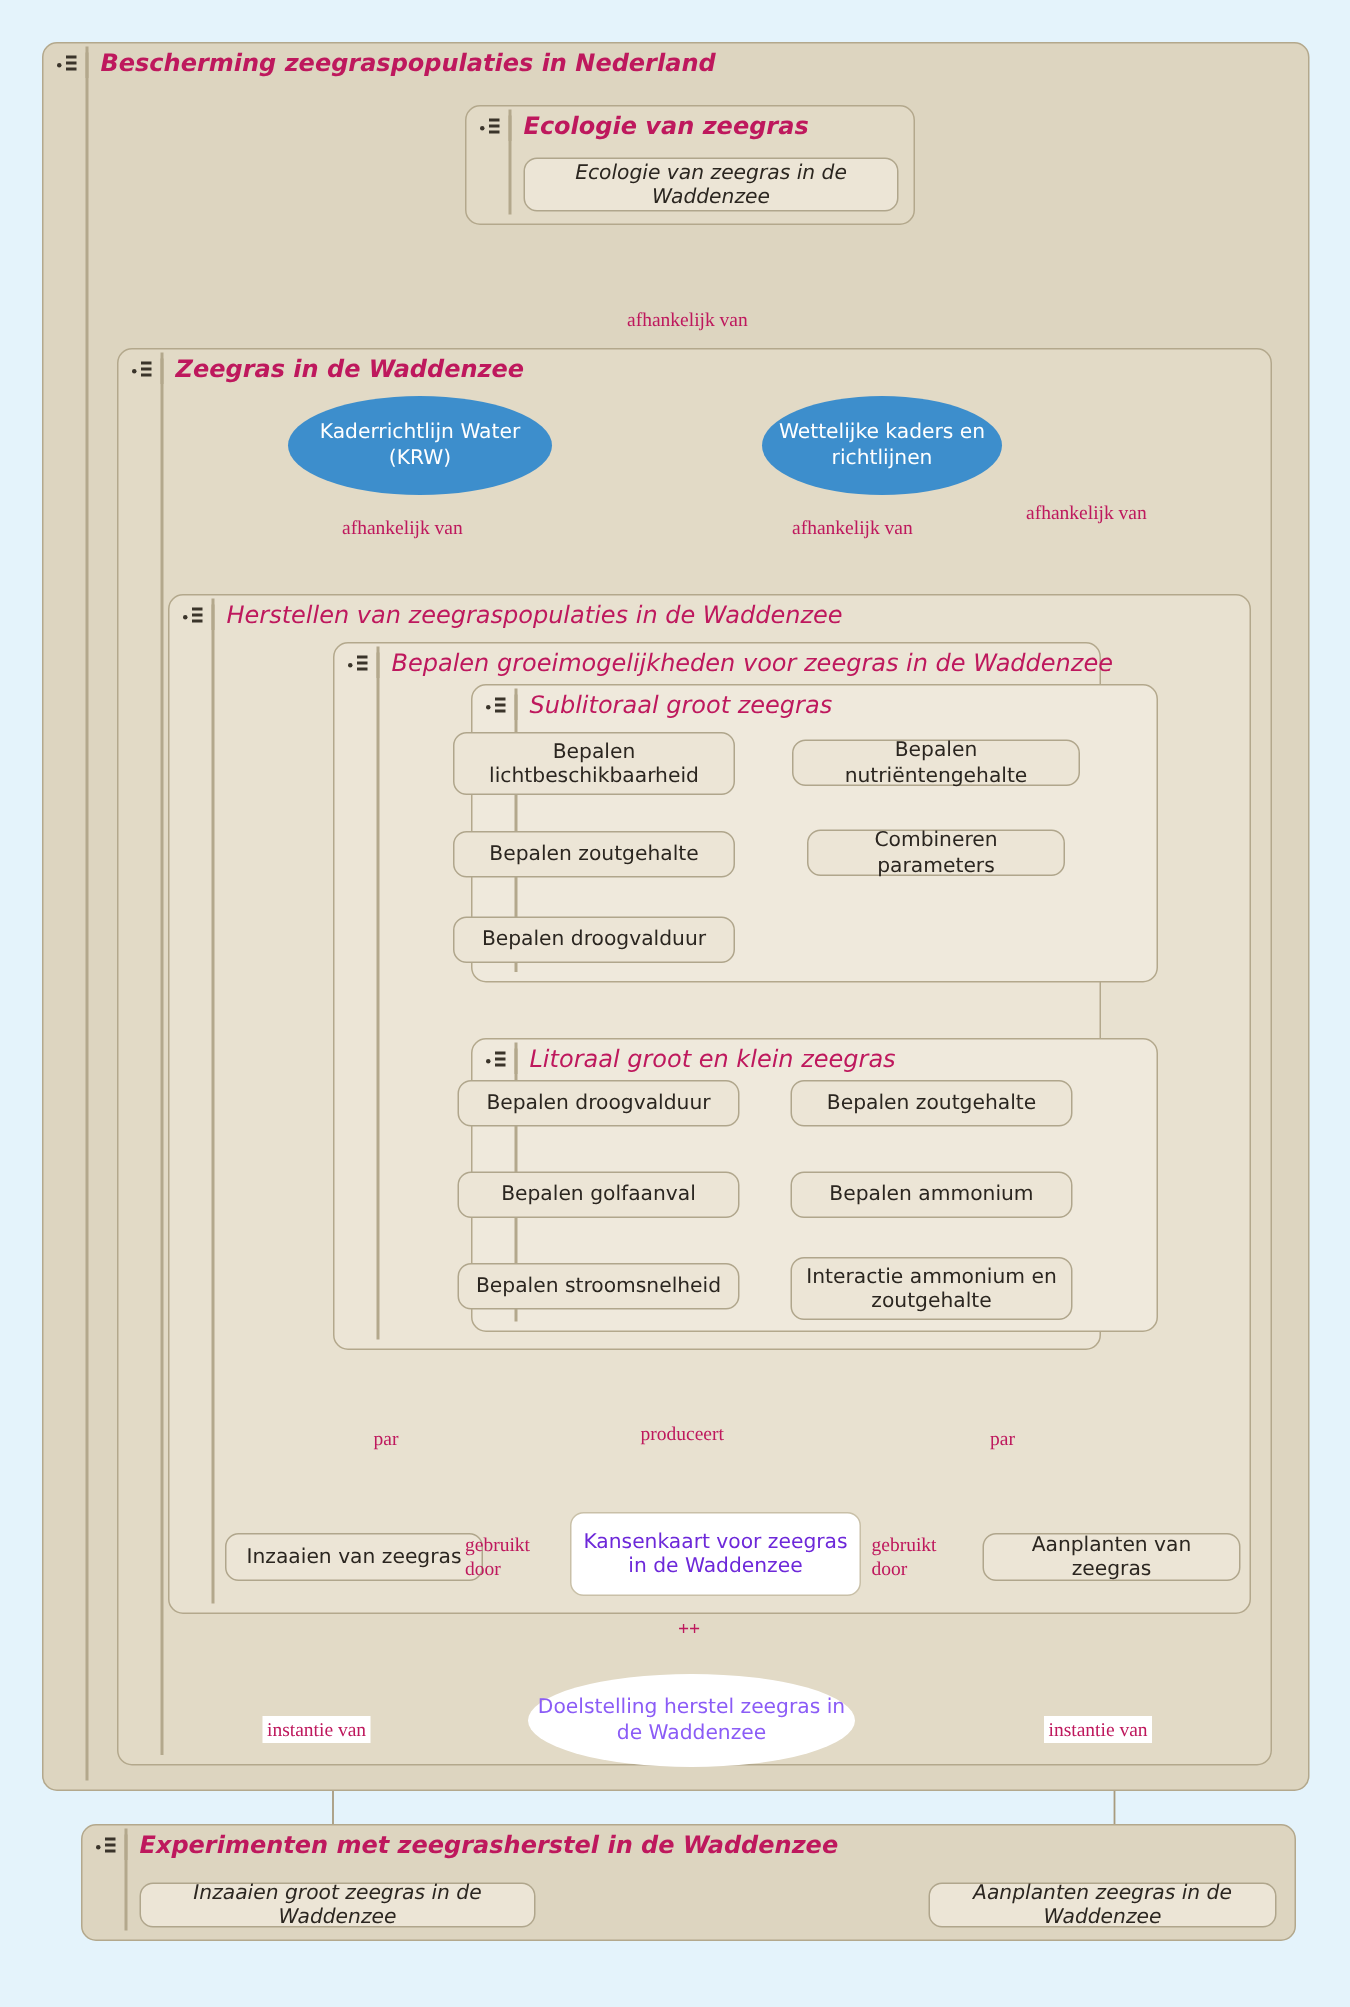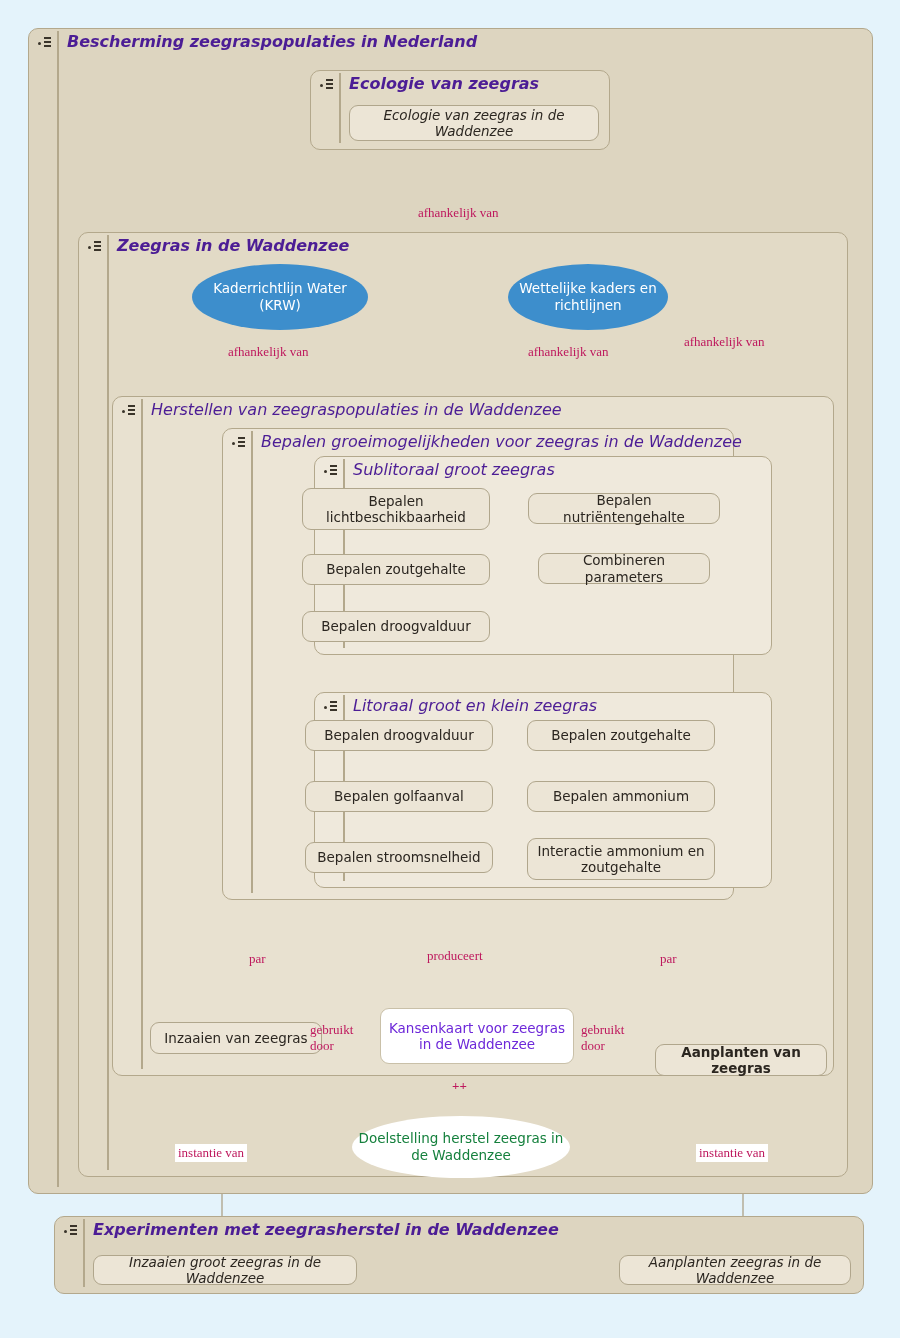--- a/index.html
+++ b/index.html
@@ -49,21 +49,21 @@
   .grp-icon .bars { position: absolute; left: 9px; top: 4px; width: 8px; }
   .grp-icon .bars i {
     display: block; height: 1.5px; background: #3a342a; margin-bottom: 2.5px;
   }
   .grp-icon .bars i:nth-child(1) { width: 7px; }
   .grp-icon .bars i:nth-child(2) { width: 7px; }
   .grp-icon .bars i:nth-child(3) { width: 7px; }
 
   .grp-title {
     font-style: italic;
-    color: #4c1d95;
+    color: #be185d;
     white-space: nowrap;
     padding-left: 8px;
     margin-top: 2px;
     border-left: 2px solid #b3a88c;
     padding-top: 1px; padding-bottom: 1px;
   }
   .grp-title.bold { font-weight: bold; }
 
   
   .grp-spine {
@@ -97,21 +97,21 @@
   .ell {
     position: absolute;
     border-radius: 50%;
     display: flex;
     align-items: center;
     justify-content: center;
     text-align: center;
     line-height: 1.25;
   }
   .ell.blue { background: #3d8ecc; color: #ffffff; font-size: 13.5px; }
-  .ell.white { background: #ffffff; color: #15803d; font-size: 13.5px; }
+  .ell.white { background: #ffffff; color: #8b5cf6; font-size: 13.5px; }
 
   
   .elabel {
     position: absolute;
     font-size: 13px;
     color: #be185d;
     text-align: left;
     line-height: 1.22;
     white-space: nowrap;
     font-family: Liberation Serif, serif;
@@ -285,21 +285,21 @@
 
   <div class="node" style="left:305px; top:720px; width:188px; height:31px;">Bepalen droogvalduur</div>
   <div class="node" style="left:305px; top:781px; width:188px; height:31px;">Bepalen golfaanval</div>
   <div class="node" style="left:305px; top:842px; width:188px; height:31px;">Bepalen stroomsnelheid</div>
   <div class="node" style="left:527px; top:720px; width:188px; height:31px;">Bepalen zoutgehalte</div>
   <div class="node" style="left:527px; top:781px; width:188px; height:31px;">Bepalen ammonium</div>
   <div class="node" style="left:527px; top:838px; width:188px; height:42px;">Interactie ammonium en zoutgehalte</div>
 
   <div class="node" style="left:150px; top:1022px; width:172px; height:32px;">Inzaaien van zeegras</div>
   <div class="node white" style="left:380px; top:1008px; width:194px; height:56px;">Kansenkaart voor zeegras in de Waddenzee</div>
-  <div class="node" style="left:655px; top:1044px; width:172px; height:32px;font-weight:bold;">Aanplanten van zeegras</div>
+  <div class="node" style="left:655px; top:1022px; width:172px; height:32px;">Aanplanten van zeegras</div>
 
   <div class="ell blue" style="left:192px; top:264px; width:176px; height:66px;">Kaderrichtlijn Water (KRW)</div>
   <div class="ell blue" style="left:508px; top:264px; width:160px; height:66px;">Wettelijke kaders en richtlijnen</div>
   <div class="ell white" style="left:352px; top:1116px; width:218px; height:62px;">Doelstelling herstel zeegras in de Waddenzee</div>
 
   <div class="elabel" style="left:418px; top:205px; width:112px;">afhankelijk van</div>
 
   <div class="elabel" style="left:228px; top:344px; width:104px; white-space:normal;">afhankelijk van</div>
   <div class="elabel" style="left:528px; top:344px; width:104px; white-space:normal;">afhankelijk van</div>
   <div class="elabel" style="left:684px; top:334px; width:104px; white-space:normal;">afhankelijk van</div>

